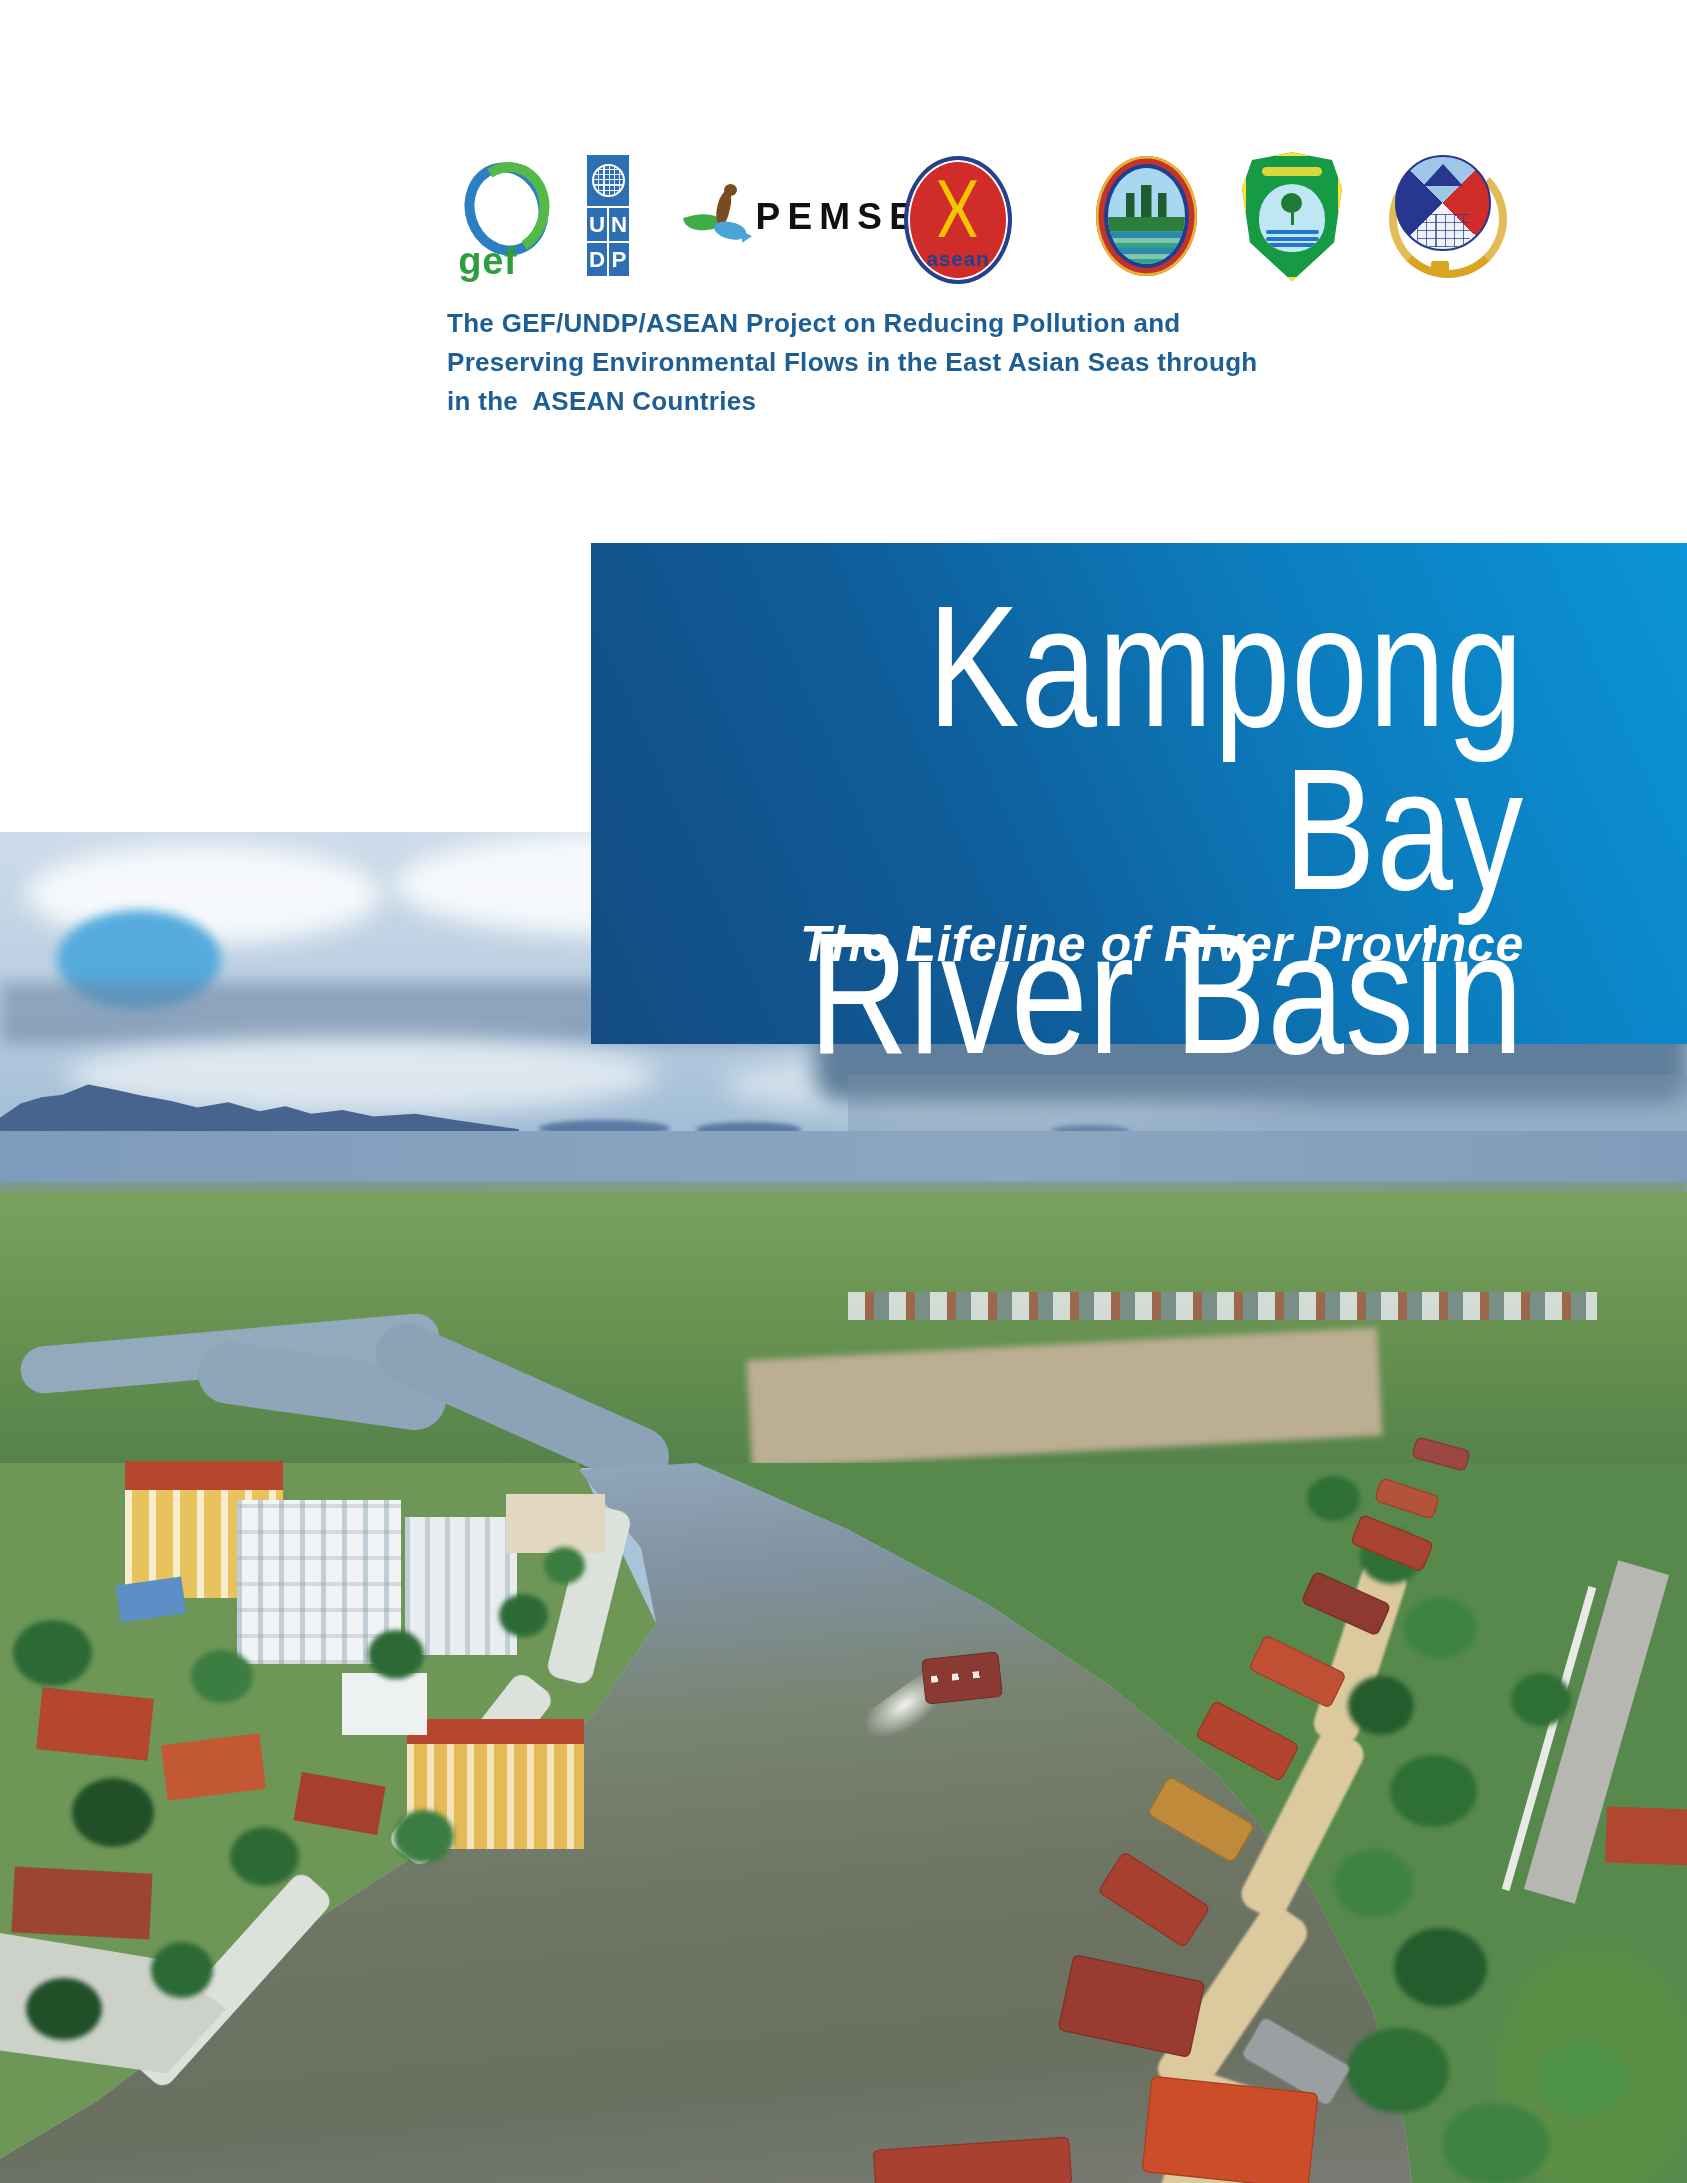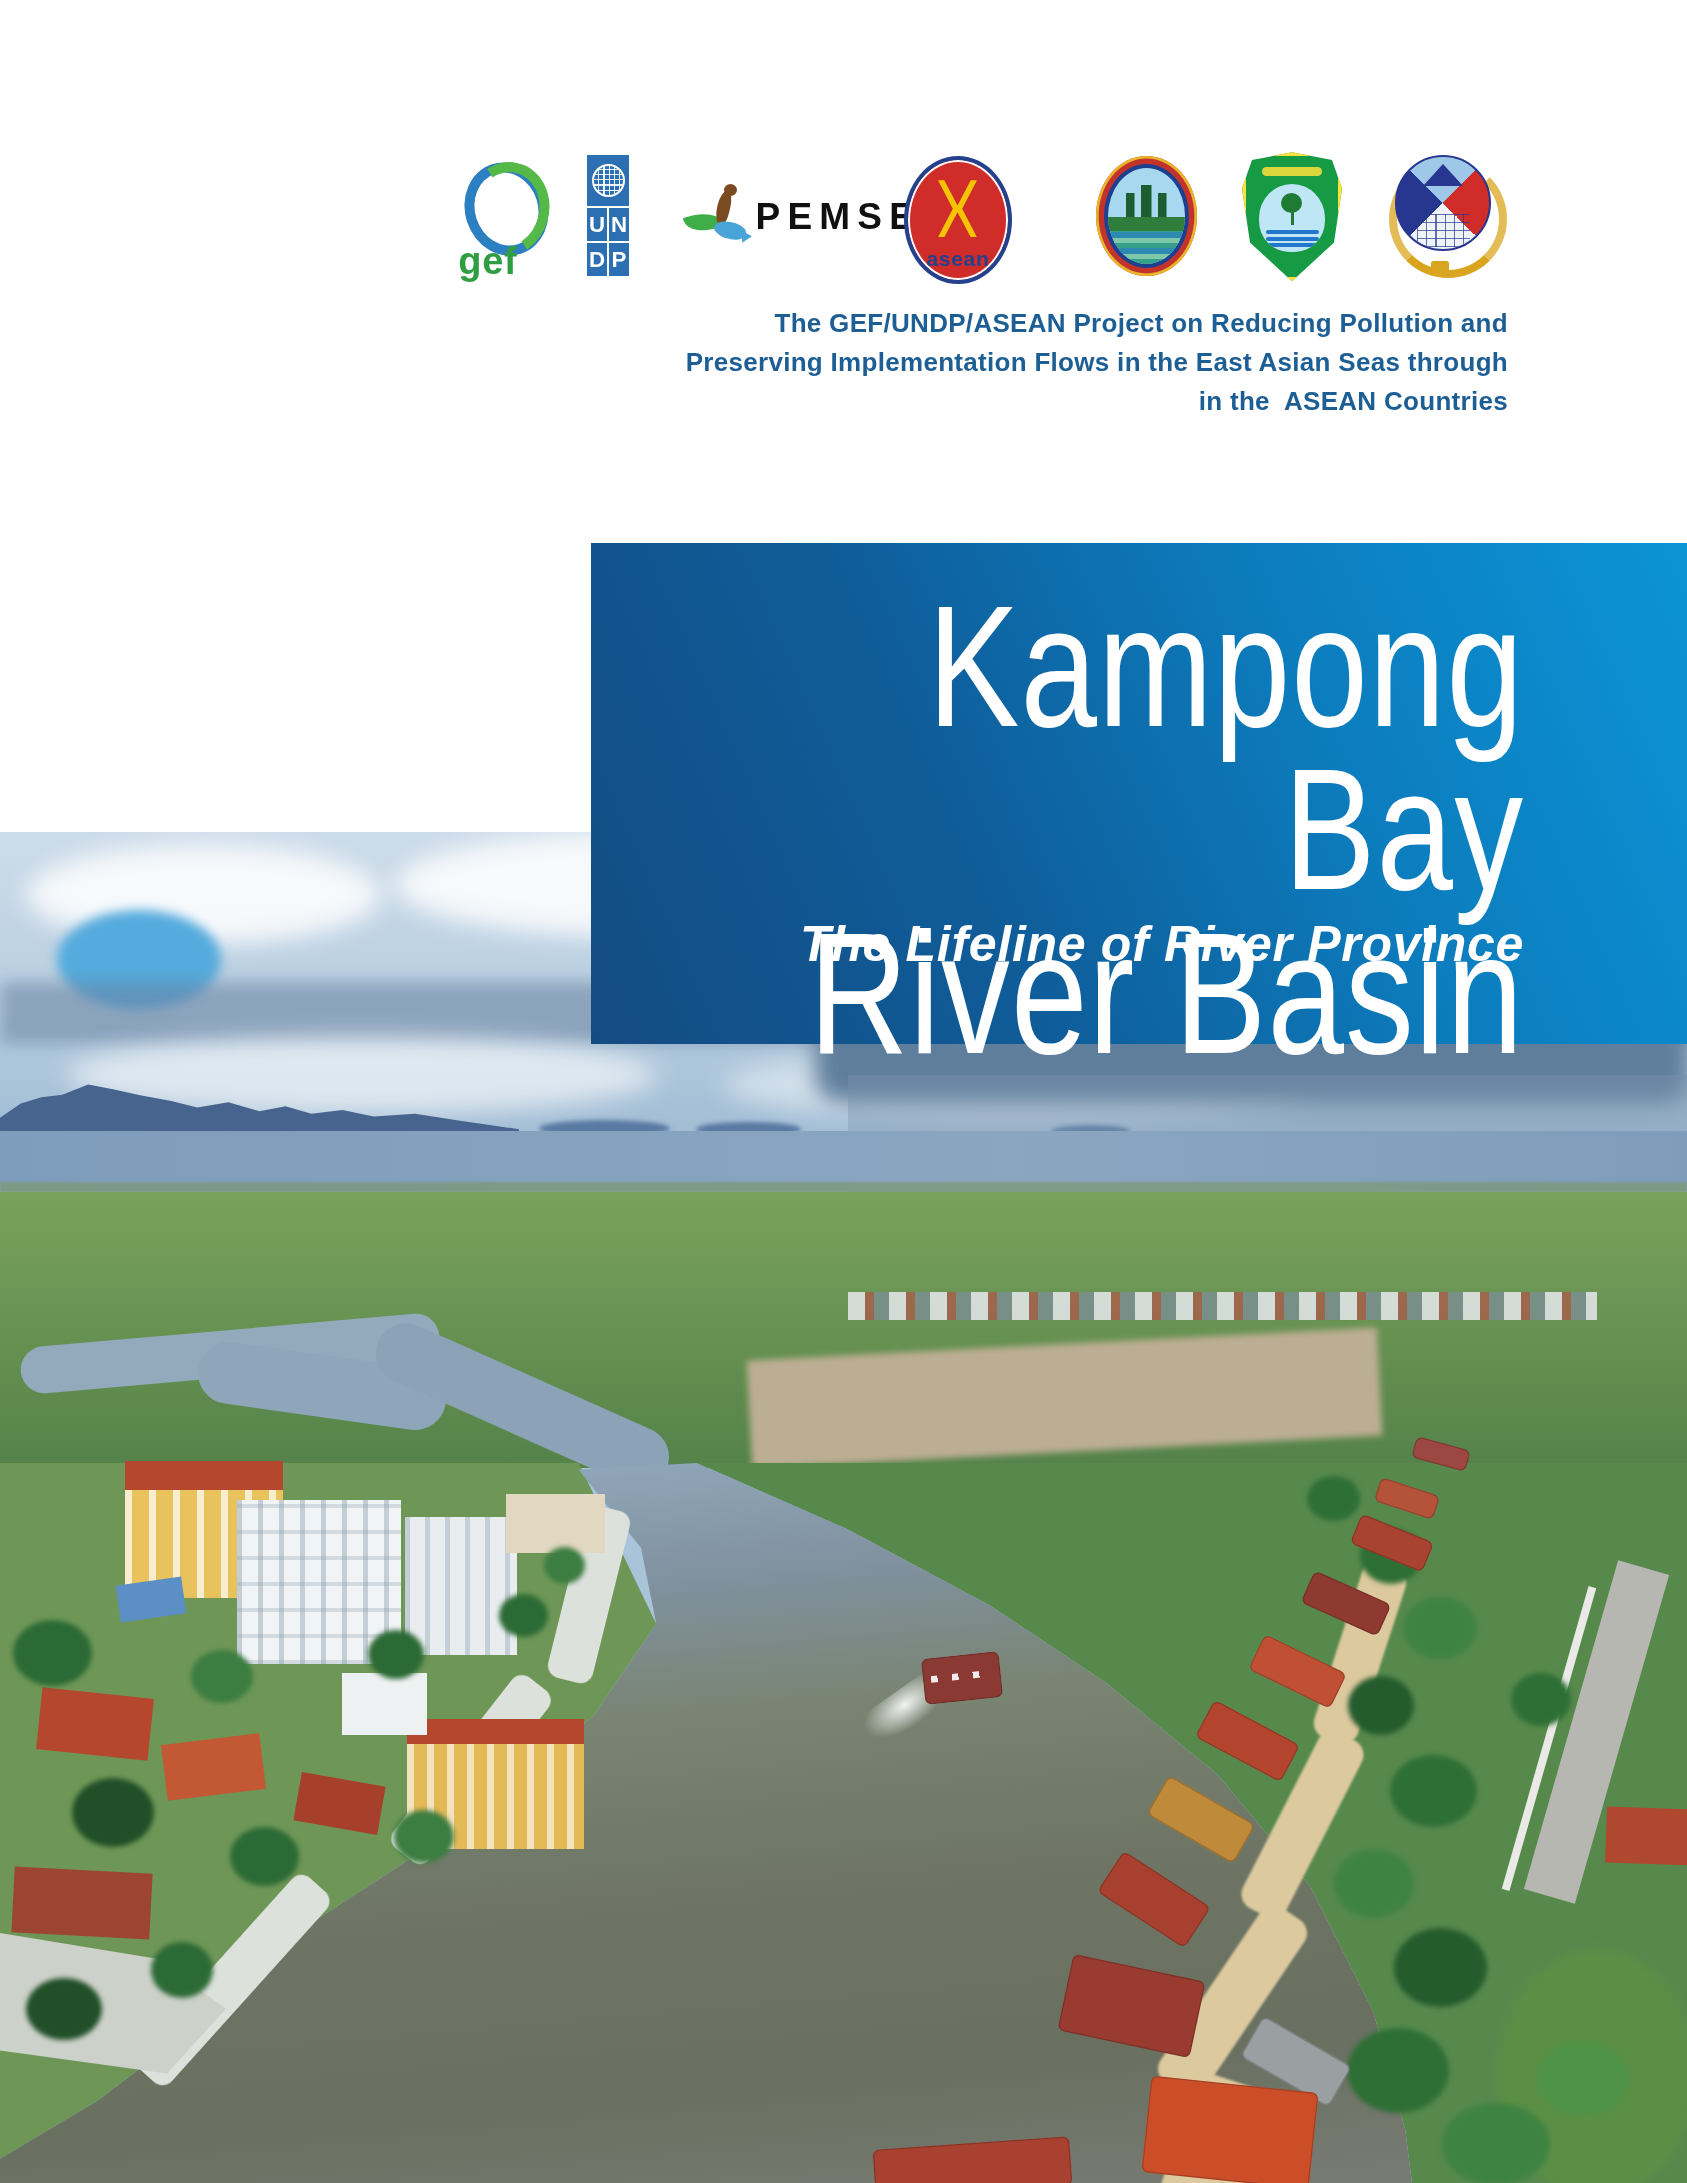--- a/index.html
+++ b/index.html
@@ -83,21 +83,21 @@
   .mow-grid{position:absolute;left:20px;top:57px;width:53px;height:33px;
       background:
         repeating-linear-gradient(90deg,rgba(39,54,142,.7) 0 1.3px,transparent 1.3px 9.2px),
         repeating-linear-gradient(0deg,rgba(39,54,142,.7) 0 1.3px,transparent 1.3px 8px);}
   .mow-wreath{position:absolute;left:1.3px;top:5.3px;width:102px;height:102px;border-radius:50%;
       border:8px solid transparent;border-bottom-color:#d9a520;border-left-color:rgba(217,165,32,.75);
       border-right-color:rgba(217,165,32,.75);transform:rotate(0deg);}
   .mow-knot{position:absolute;left:43px;top:106px;width:18.4px;height:12px;background:#d9a520;border-radius:2.6px;}
 
   
-  .ptext{position:absolute;top:304px;right:179px;width:1051px;text-align:right;
+  .ptext{position:absolute;top:304px;right:189px;width:1051px;text-align:left;
       color:#1d5f95;font-size:26px;line-height:39px;font-weight:bold;letter-spacing:0.3px;}
   .ptext span{display:block;white-space:pre-wrap;}
 
   
   .banner{position:absolute;left:591px;top:543px;width:1096px;height:501px;
       background:linear-gradient(66deg,#144b82 0%,#0f5d9a 35%,#0c7cbd 65%,#0b95d8 100%);padding-left:20px;}
   .title{position:absolute;top:42px;right:183px;text-align:right;color:#ffffff;
       font-size:172px;line-height:.95;font-weight:300;transform:scaleX(.8);transform-origin:right top;
       letter-spacing:1.3px;}
   .subtitle{position:absolute;top:372px;right:183px;text-align:right;color:#ffffff;
@@ -214,21 +214,21 @@
       <div class="mow-circle">
         <div class="mow-mtn"></div>
         <div class="mow-grid"></div>
       </div>
       <div class="mow-knot"></div>
     </div>
   </div>
 
   <div class="ptext">
     <span>The GEF/UNDP/ASEAN Project on Reducing Pollution and</span>
-    <span>Preserving Implementation Flows in the East Asian Seas through</span>
+    <span>Preserving Environmental Flows in the East Asian Seas through</span>
     <span>in the  ASEAN Countries</span>
   </div>
 
   <div class="photo">
     <div class="sky"></div>
     <div class="cloud" style="left:26px;top:13px;width:355px;height:99px;"></div>
     <div class="cloud" style="left:394px;top:0px;width:499px;height:105px;"></div>
     <div class="cloud" style="left:907px;top:13px;width:552px;height:112px;"></div>
     <div class="cloud" style="left:1367px;top:33px;width:342px;height:99px;"></div>
     <div class="brightsky"></div>

